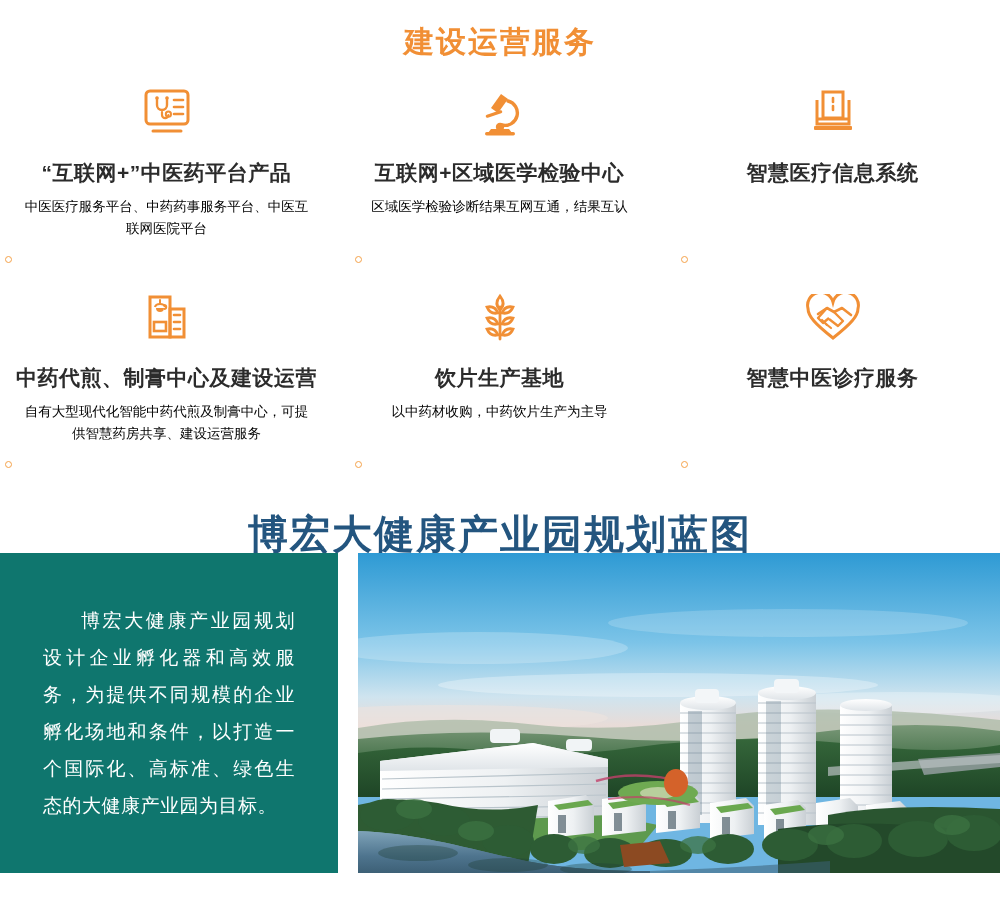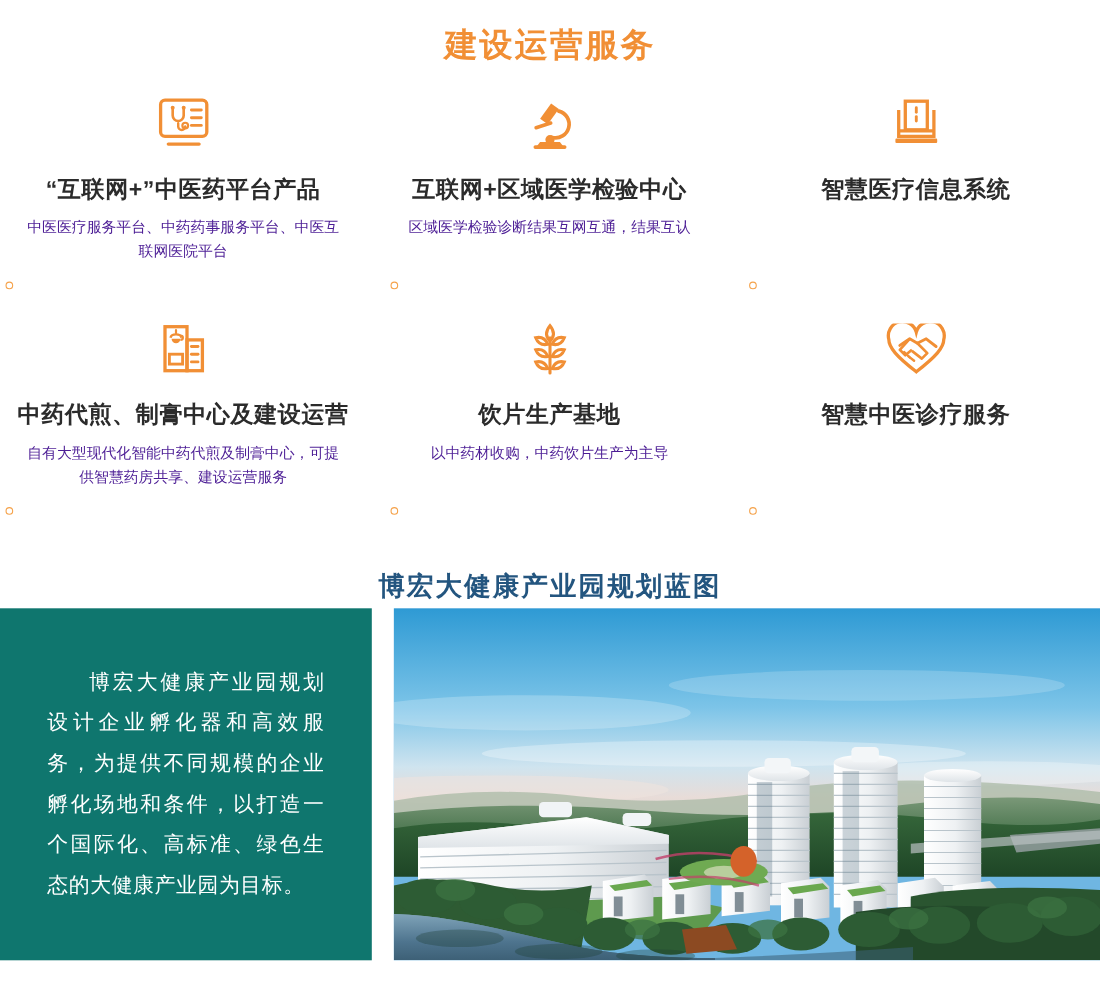--- a/index.html
+++ b/index.html
@@ -65,21 +65,21 @@
     font-weight: bold;
     color: #2b2b2b;
     text-align: center;
     line-height: 30px;
     margin-top: 14px;
     letter-spacing: .5px;
     white-space: nowrap;
   }
   .card-desc {
     font-size: 13.5px;
-    color: #4c1d95;
+    color: #000000;
     text-align: center;
     line-height: 22px;
     margin-top: 8px;
     max-width: 290px;
   }
 
   
   .divider-row {
     display: flex;
     width: 1000px;
@@ -116,21 +116,21 @@
   .d-pad-r { padding-right: 38px; }
   .d-pad-r2 { padding-right: 30px; }
   .d-pad-l2 { padding-left: 22px; }
   .d-pad-l3 { padding-left: 15px; }
   .d-pad-r3 { padding-right: 0px; }
 
   
   .section-title-blue {
     text-align: center;
     color: #23557f;
-    font-size: 24px;
+    font-size: 40px;
     font-weight: bold;
     letter-spacing: 2px;
     margin: 0;
     line-height: 40px;
     padding-top: 46px;
   }
 
   .blueprint {
     position: absolute;
     left: 0;

